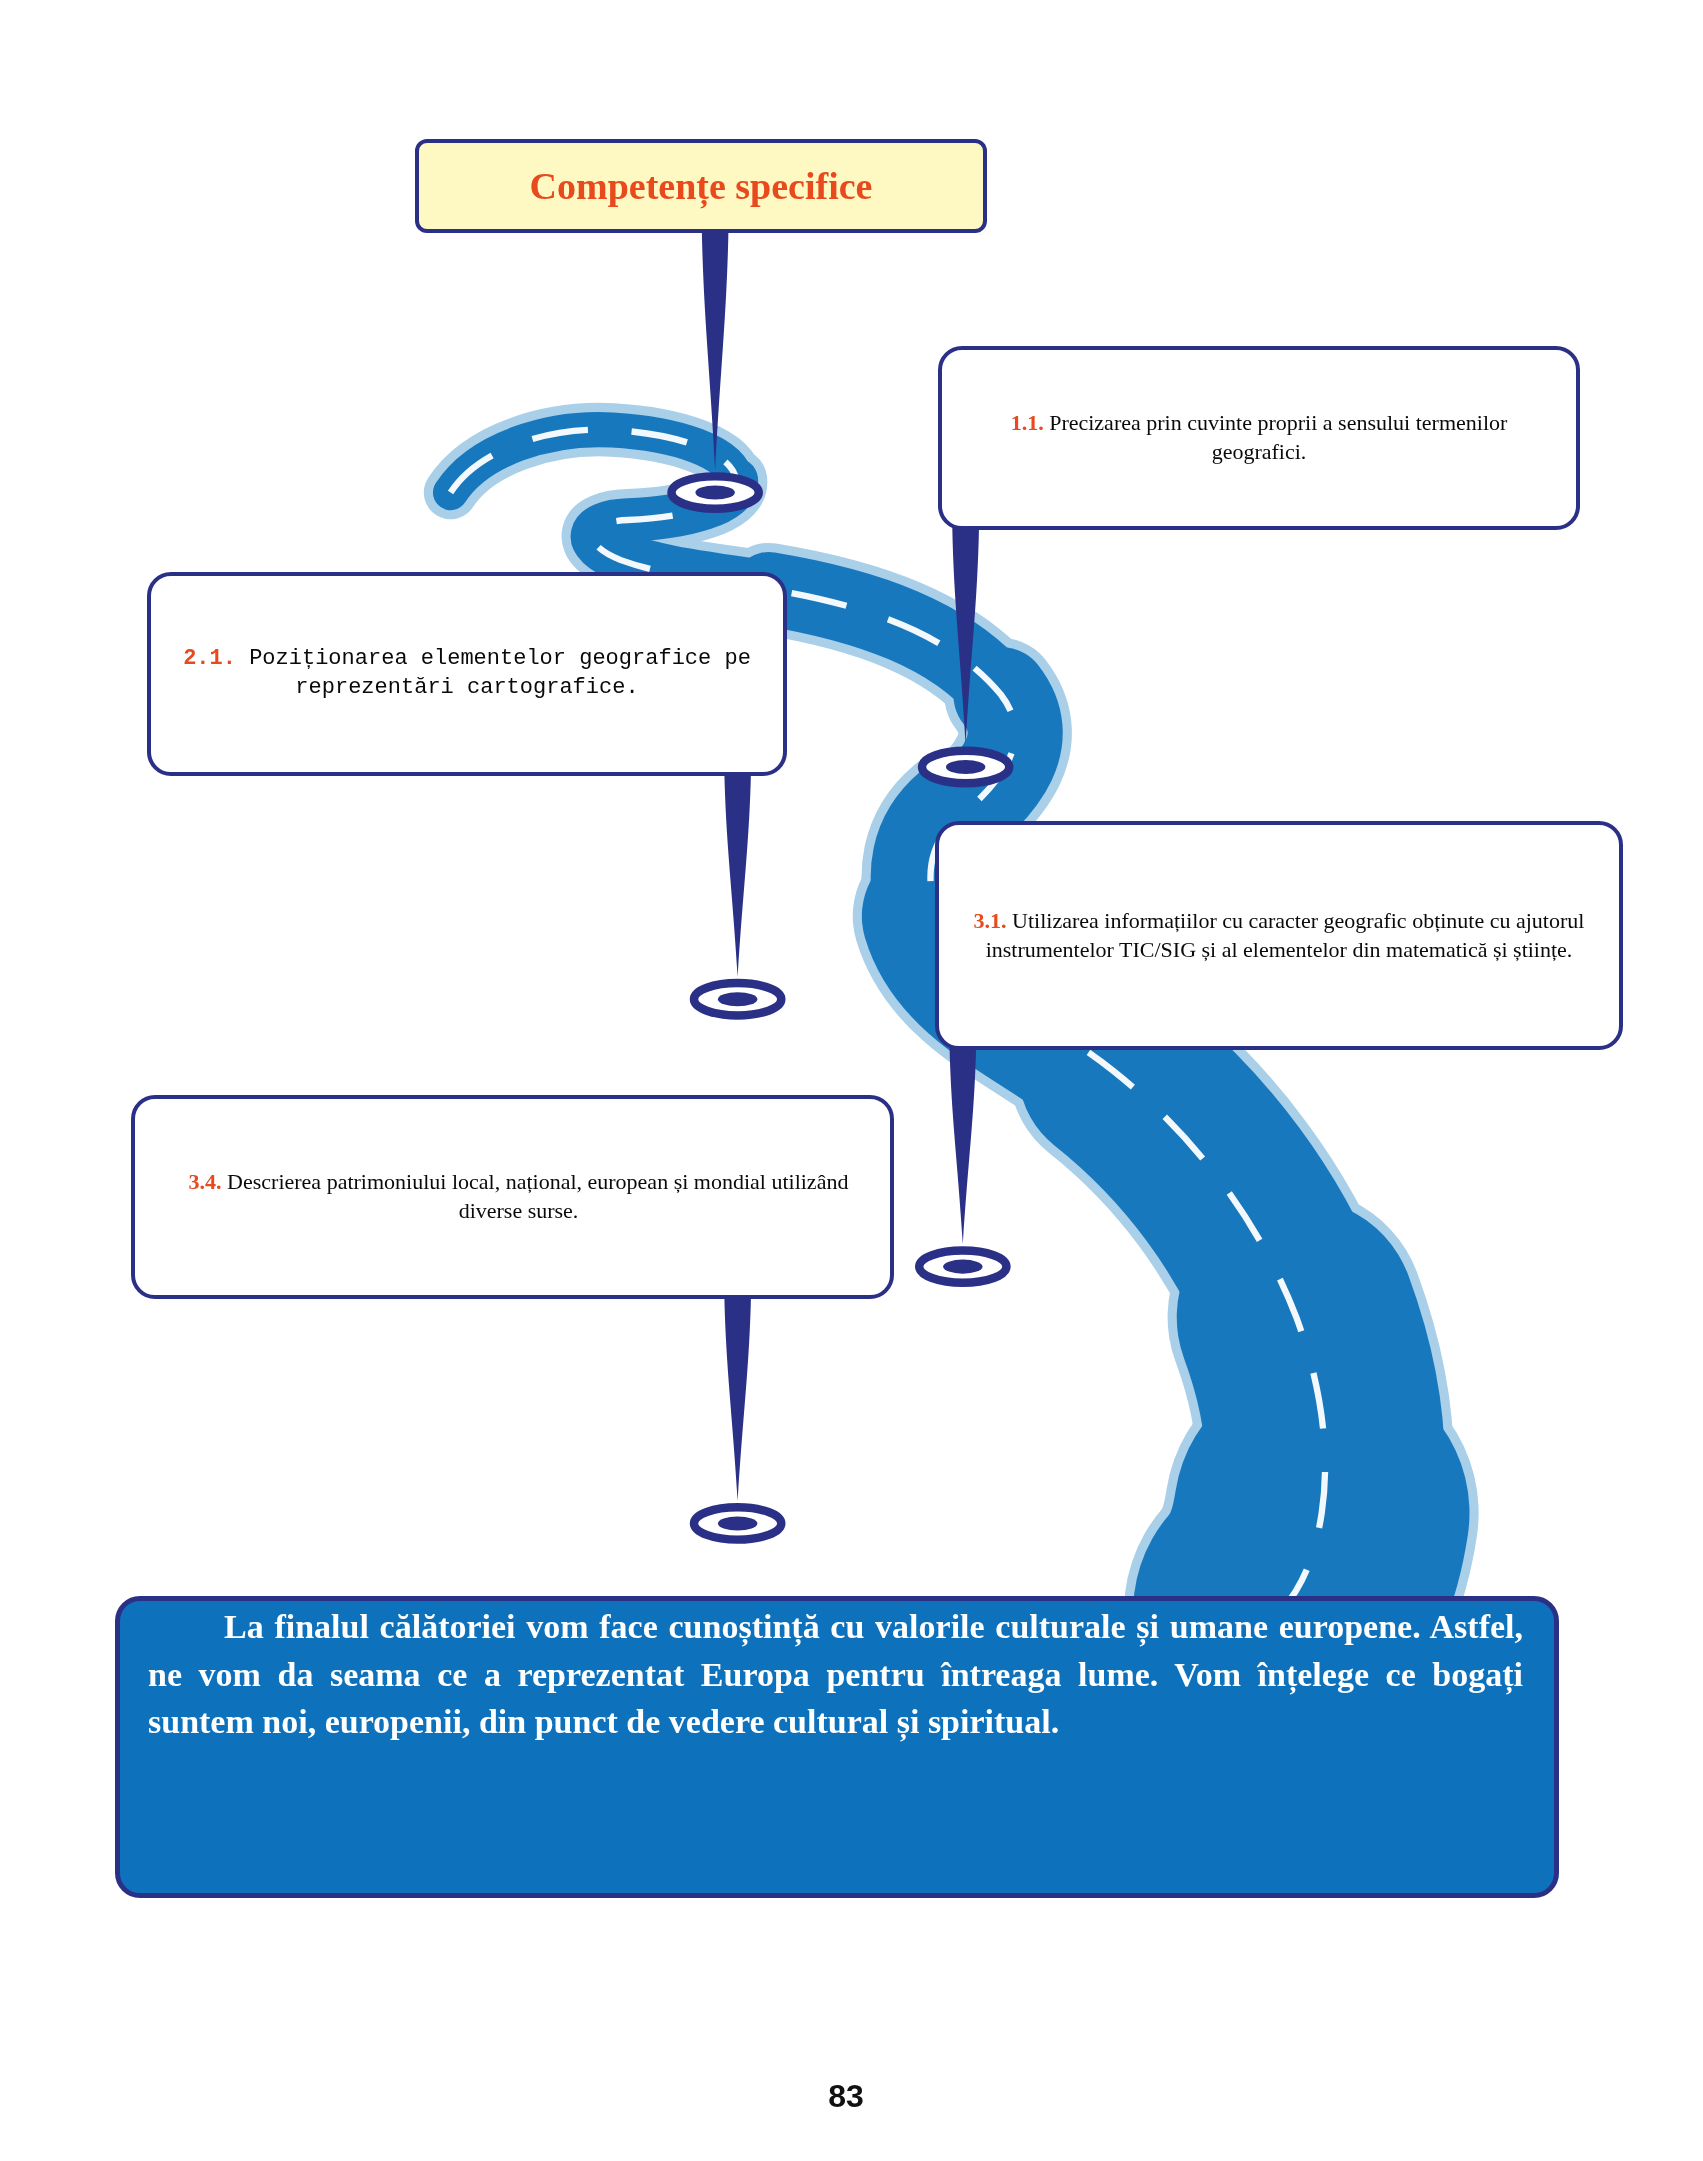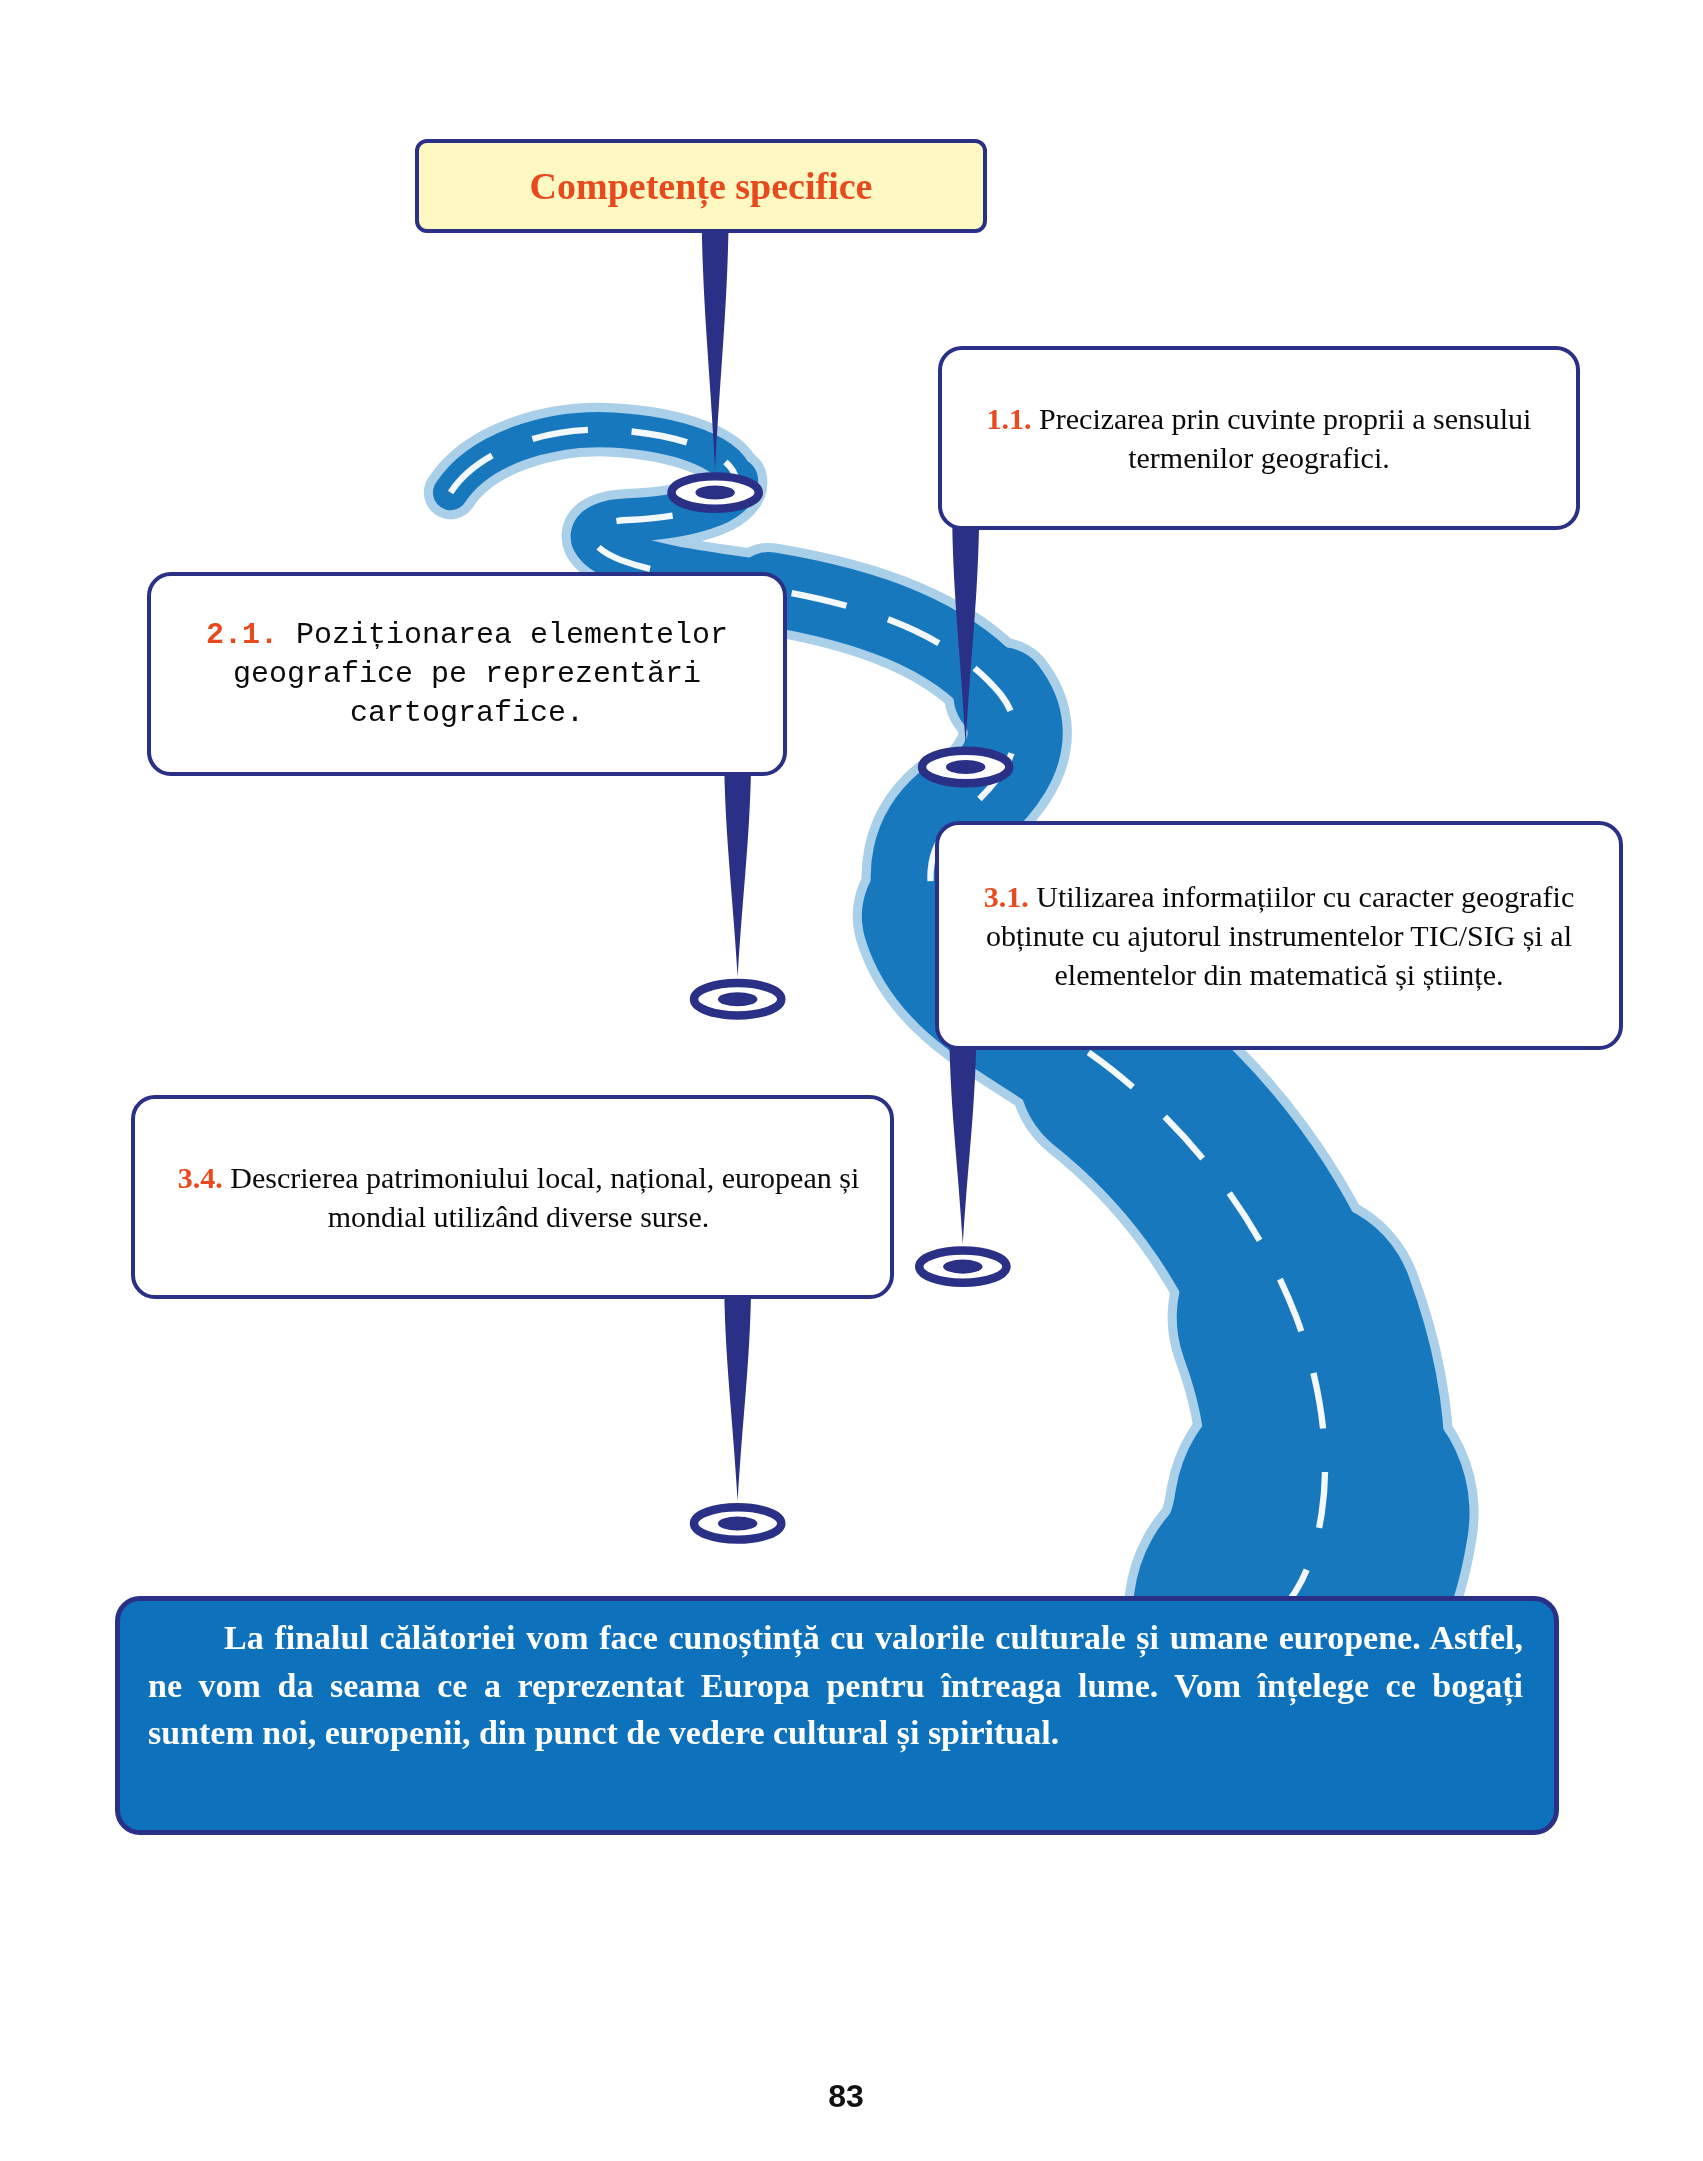--- a/index.html
+++ b/index.html
@@ -31,33 +31,33 @@
     display: flex; align-items: center; justify-content: center;
   }
   .title-text { margin: 0; font-size: 38px; font-weight: bold; color: var(--accent, #e8491d); }
 
   .cbox {
     position: absolute; background: #ffffff;
     border: 4.2px solid var(--navy, #2b3087); border-radius: 24px;
     display: flex; align-items: center; justify-content: center;
     padding: 7px 20px; text-align: center;
   }
-  .ctext { margin: 4px; font-size: 30px; line-height: 1.3; color: #0a0a0a; }
+  .ctext { margin: 4px; font-size: 22px; line-height: 1.3; color: #0a0a0a; }
   .cid { color: var(--accent, #e8491d); font-weight: bold; }
 
   .box-1-1 { left: 938px; top: 346px;  width: 642px; height: 184px; }
   .box-2-1 { left: 147px;  top: 572px;  width: 640px; height: 204px; font-family: Liberation Mono, monospace; }
   .box-3-1 { left: 935px; top: 821px; width: 688px; height: 229px; }
   .box-3-4 { left: 131px;  top: 1095px; width: 763px; height: 204px; padding-left: 32px; }
 
   .summary {
-    position: absolute; left: 115px; top: 1596px; width: 1444px; height: 239px;
+    position: absolute; left: 115px; top: 1596px; width: 1444px; height: 302px;
     background: var(--summary_bg, #0e71bc);
     border: 5px solid var(--navy, #2b3087); border-radius: 25px;
-    padding: 13px 31px 14px 28px;
+    padding: 2px 31px 14px 28px;
   }
   .summary p {
     margin: 0; color: #ffffff; font-weight: bold;
     font-size: 34px; line-height: 1.4; text-align: justify; text-indent: 76px;
   }
 
   .pagenum {
     position: absolute; left: 0; right: 12px; top: 2078px;
     text-align: center; font-family: "Liberation Sans", sans-serif;
     font-weight: bold; font-size: 32px; color: #111111;

